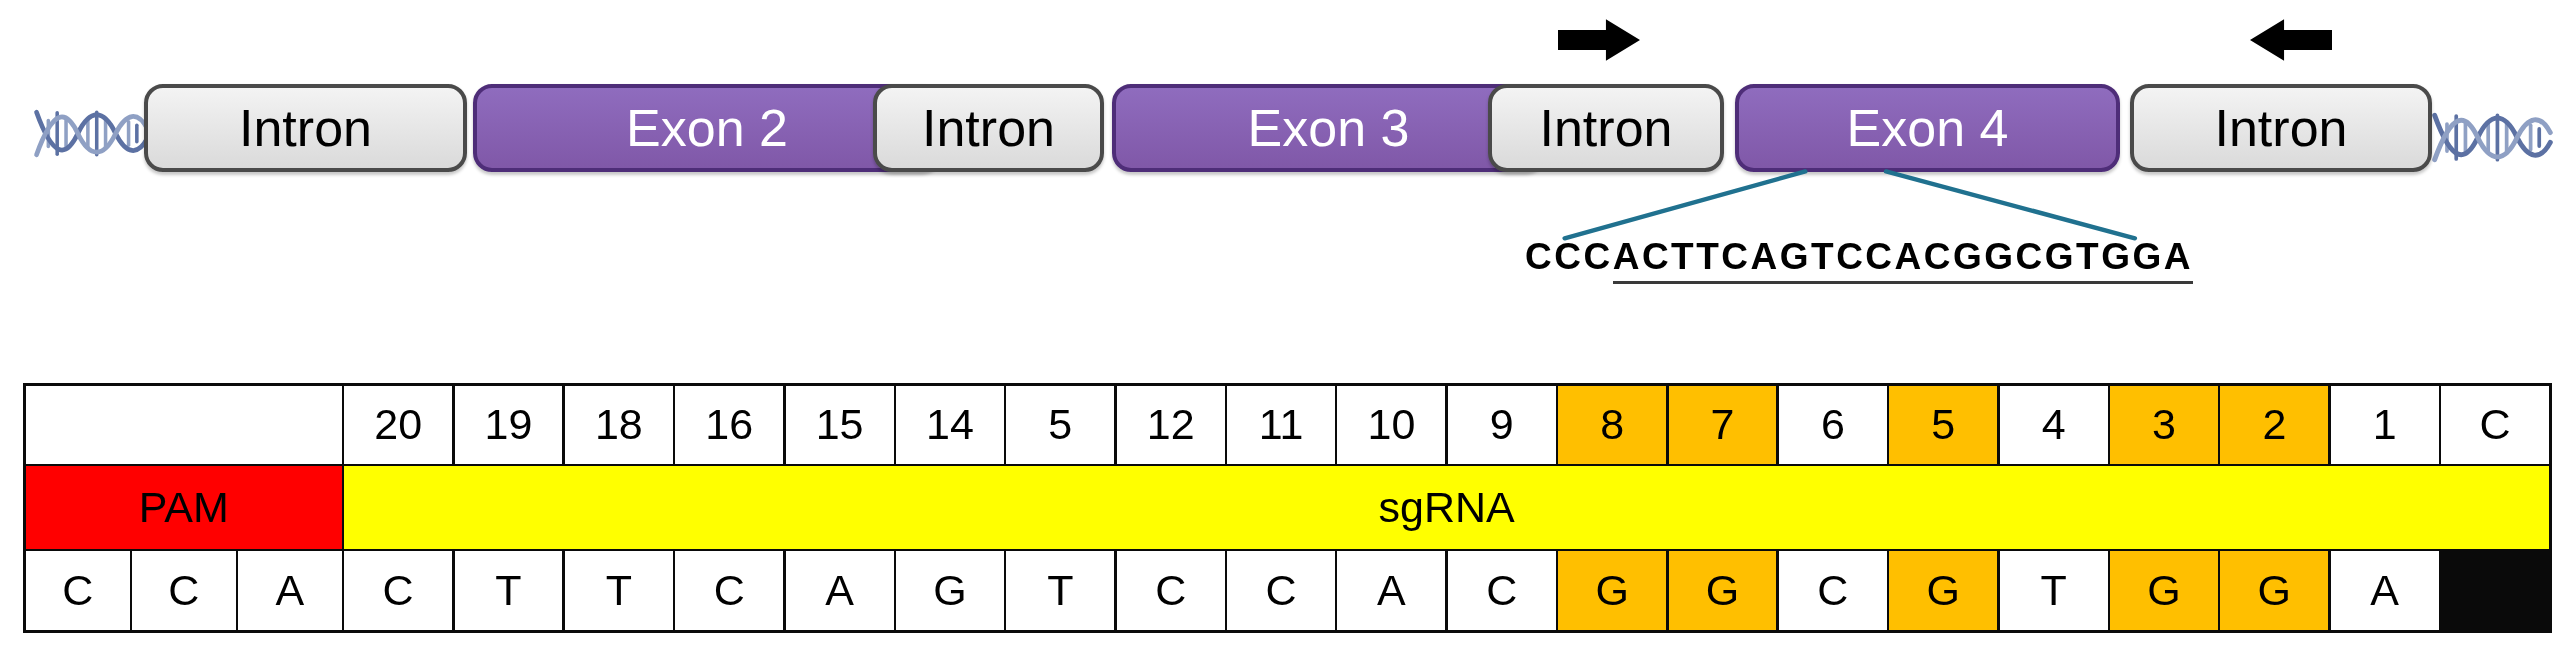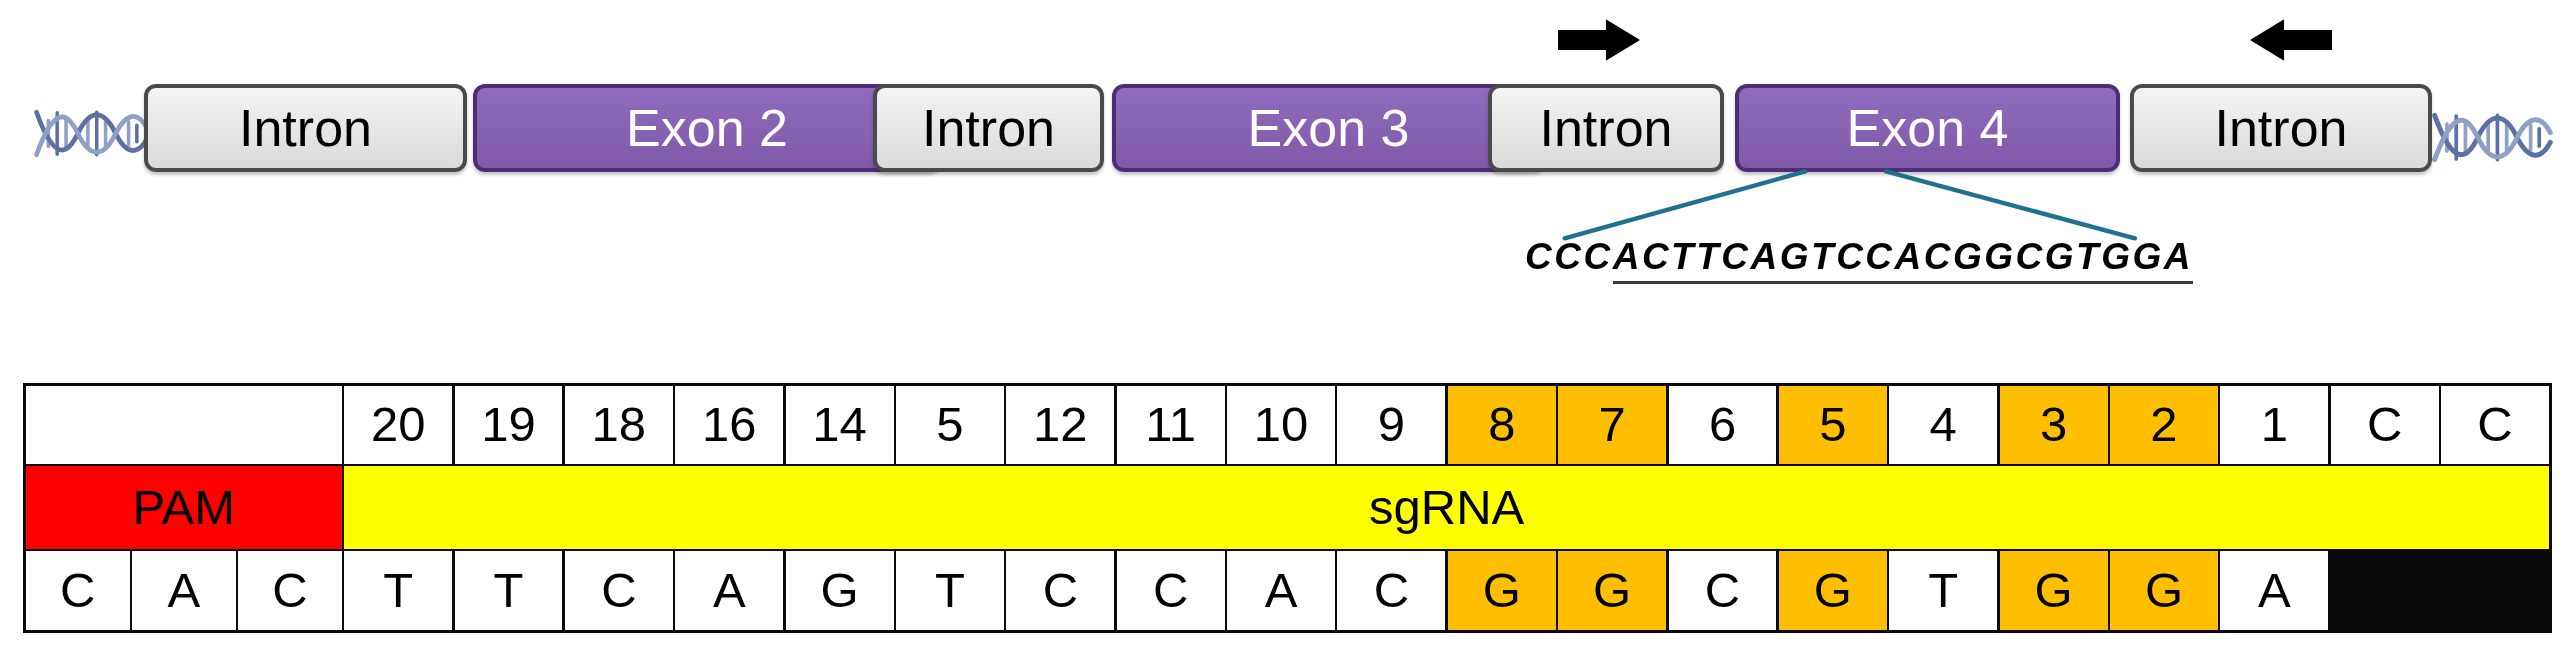--- a/index.html
+++ b/index.html
@@ -9,21 +9,21 @@
     overflow: hidden;
     font-family: "Liberation Sans", sans-serif;
   }
   .stage { position: relative; width: 2576px; height: 658px; }
 
   
   .seg {
     position: absolute;
     top: 84px; height: 88px;
     box-sizing: border-box;
-    border-radius: 12px;
+    border-radius: 19px;
     display: flex; align-items: center; justify-content: center;
     font-size: 52px;
     line-height: 1;
     box-shadow: 0 2.5px 3.2px rgba(0,0,0,0.22);
   }
   .seg.intron {
     background: linear-gradient(180deg, var(--intron-fill,#f2f2f2), var(--intron-fill2,#dcdcdc));
     border: 4.4px solid var(--intron-border,#4a4a4a);
     color: #000;
   }
@@ -37,21 +37,20 @@
 
   
   .connectors { position: absolute; left: 0; top: 0; pointer-events: none; }
   .seq {
     position: absolute;
     left: 1525px; top: 236px; width: 630px;
     text-align: right;
     font-size: 37px; font-weight: bold; color: #000;
     letter-spacing: 2.5px;
     white-space: nowrap;
-    font-style: italic;
   }
   .seq .u {
     border-bottom: 3.8px solid #3a3a3a;
     padding-bottom: 3.8px;
   }
 
   
   .tbl {
     position: absolute;
     left: 23px; top: 383px;
@@ -60,21 +59,21 @@
     display: grid;
     grid-template-columns: repeat(3, 169fr) repeat(20, 176fr);
     grid-template-rows: 123fr 130fr 124fr;
     gap: 2.5px;
     background: #0a0a0a;
     border: 3.2px solid #0a0a0a;
   }
   .c {
     background: #ffffff;
     display: flex; align-items: center; justify-content: center;
-    font-size: 49px; color: #000;
+    font-size: 43px; color: #000;
     line-height: 1;
     overflow: hidden;
   }
   .c.pam  { background: var(--pam,#ff0000); grid-row: 2; grid-column: 1 / span 3; }
   .c.sg   { background: var(--sgrna,#ffff00); grid-row: 2; grid-column: 4 / span 20; }
   .c.empty{ grid-row: 1; grid-column: 1 / span 3; }
   .c.orange { background: var(--highlight,#ffc000); }
 </style>
 </head>
 <body>
@@ -147,20 +146,21 @@
 
   <div class="seq"><span>CCC</span><span class="u">ACTTCAGTCCACGGCGTGGA</span></div>
 
   <div class="tbl">
 
     <div class="c empty"></div>
     <div class="c num">20</div>
     <div class="c num">19</div>
     <div class="c num">18</div>
     <div class="c num">16</div>
+    <div class="c num">15</div>
     <div class="c num">14</div>
     <div class="c num">5</div>
     <div class="c num">12</div>
     <div class="c num">11</div>
     <div class="c num">10</div>
     <div class="c num">9</div>
     <div class="c num orange">8</div>
     <div class="c num orange">7</div>
     <div class="c num">6</div>
     <div class="c num orange">5</div>

